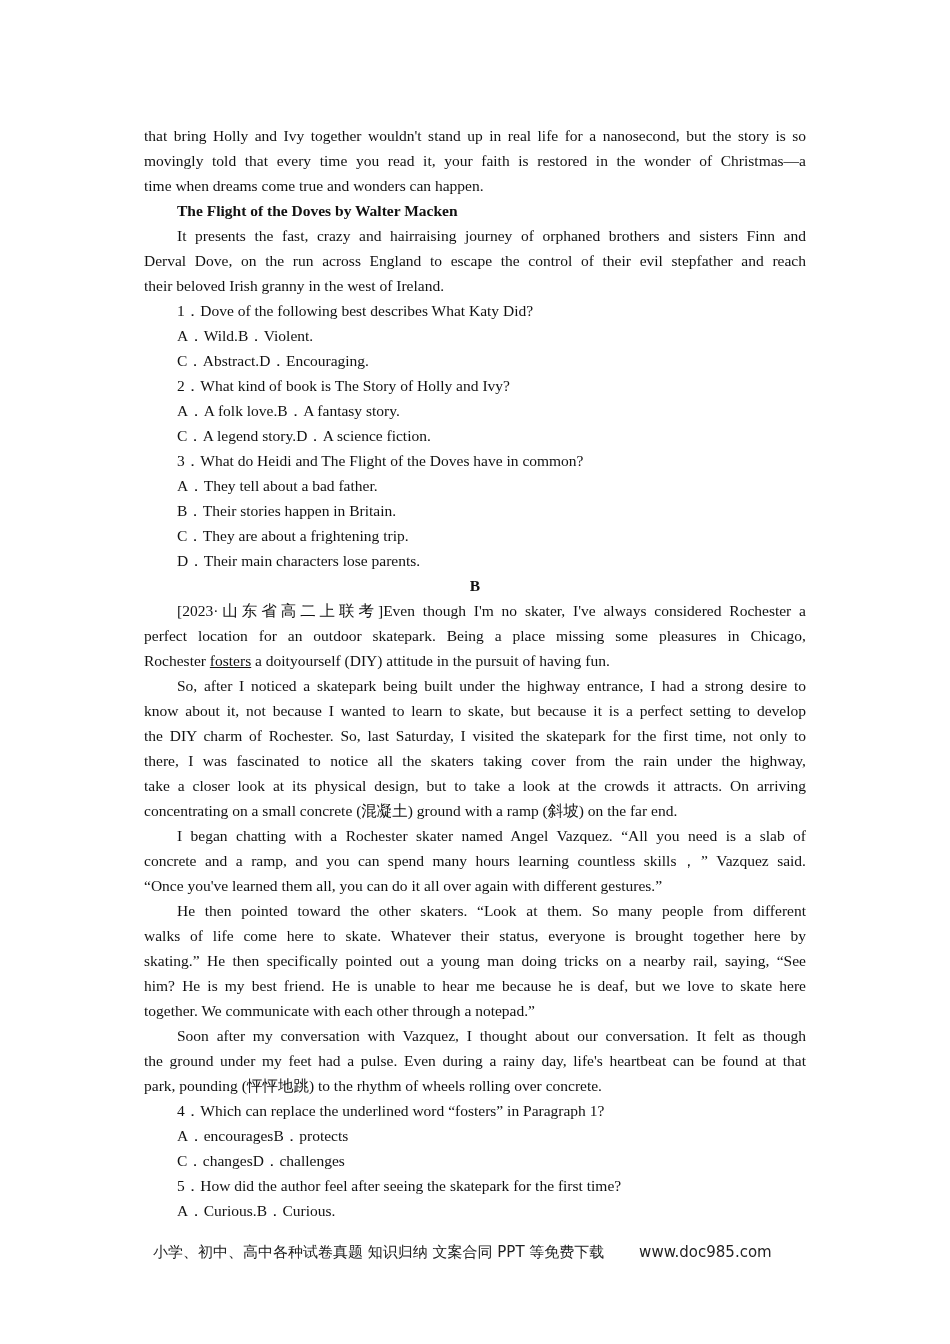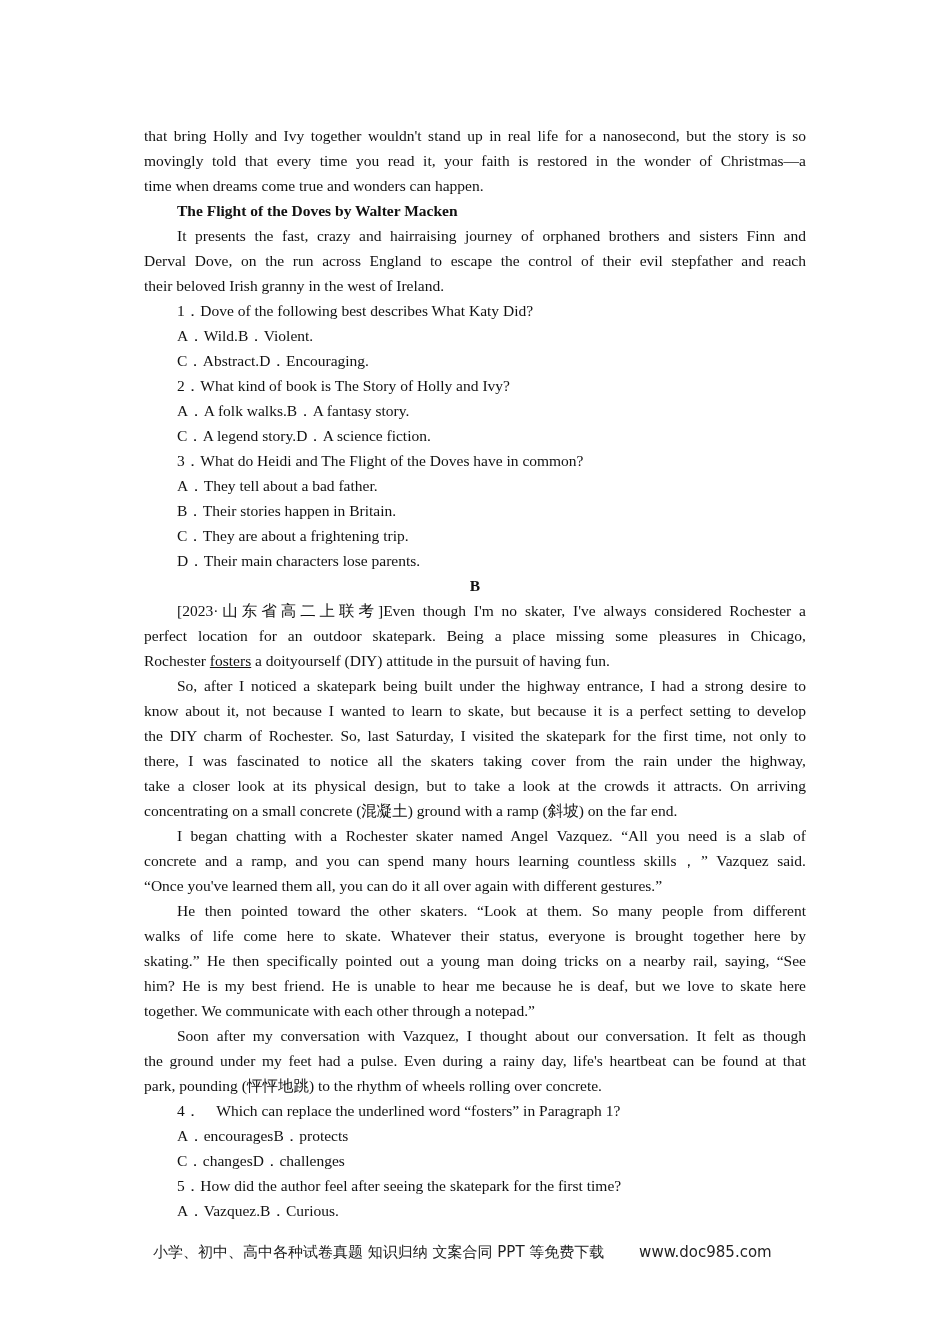--- a/index.html
+++ b/index.html
@@ -30,21 +30,21 @@
   <div class="line indent bold">The Flight of the Doves by Walter Macken</div>
   <div class="line just indent">It presents the fast, crazy and hairraising journey of orphaned brothers and sisters Finn and</div>
   <div class="line just">Derval Dove, on the run across England to escape the control of their evil stepfather and reach</div>
   <div class="line last">their beloved Irish granny in the west of Ireland.</div>
 
   <div class="line opt"><span>1．</span><span style="margin-left:0">Dove of the following best describes What Katy Did?</span></div>
   <div class="line opt"><span>A．Wild.</span><span>B．Violent.</span></div>
   <div class="line opt"><span>C．Abstract.</span><span>D．Encouraging.</span></div>
 
   <div class="line opt"><span>2．</span><span style="margin-left:0">What kind of book is The Story of Holly and Ivy?</span></div>
-  <div class="line opt"><span>A．A folk walks.</span><span>B．A fantasy story.</span></div>
+  <div class="line opt"><span>A．A folk love.</span><span>B．A fantasy story.</span></div>
   <div class="line opt"><span>C．A legend story.</span><span>D．A science fiction.</span></div>
 
   <div class="line opt"><span>3．</span><span style="margin-left:0">What do Heidi and The Flight of the Doves have in common?</span></div>
   <div class="line opt">A．They tell about a bad father.</div>
   <div class="line opt">B．Their stories happen in Britain.</div>
   <div class="line opt">C．They are about a frightening trip.</div>
   <div class="line opt">D．Their main characters lose parents.</div>
 
   <div class="line center">B</div>
 
@@ -66,24 +66,24 @@
   <div class="line just indent">He then pointed toward the other skaters. “Look at them. So many people from different</div>
   <div class="line just">walks of life come here to skate. Whatever their status, everyone is brought together here by</div>
   <div class="line just">skating.” He then specifically pointed out a young man doing tricks on a nearby rail, saying, “See</div>
   <div class="line just">him? He is my best friend. He is unable to hear me because he is deaf, but we love to skate here</div>
   <div class="line last">together. We communicate with each other through a notepad.”</div>
 
   <div class="line just indent">Soon after my conversation with Vazquez, I thought about our conversation. It felt as though</div>
   <div class="line just">the ground under my feet had a pulse. Even during a rainy day, life's heartbeat can be found at that</div>
   <div class="line last">park, pounding (怦怦地跳) to the rhythm of wheels rolling over concrete.</div>
 
-  <div class="line opt"><span>4．</span><span style="margin-left:16px">Which can replace the underlined word “fosters” in Paragraph 1?</span></div>
+  <div class="line opt"><span>4．</span><span style="margin-left:0">Which can replace the underlined word “fosters” in Paragraph 1?</span></div>
   <div class="line opt"><span>A．encourages</span><span>B．protects</span></div>
   <div class="line opt"><span>C．changes</span><span>D．challenges</span></div>
 
   <div class="line opt"><span>5．</span><span style="margin-left:0">How did the author feel after seeing the skatepark for the first time?</span></div>
-  <div class="line opt"><span>A．Vazquez.</span><span>B．Curious.</span></div>
+  <div class="line opt"><span>A．Curious.</span><span>B．Curious.</span></div>
 </div>
 
 <div class="footer">
   <span>小学、初中、高中各种试卷真题  知识归纳  文案合同  PPT 等免费下载</span>
   <span class="url">www.doc985.com</span>
 </div>
 
 </body></html>

